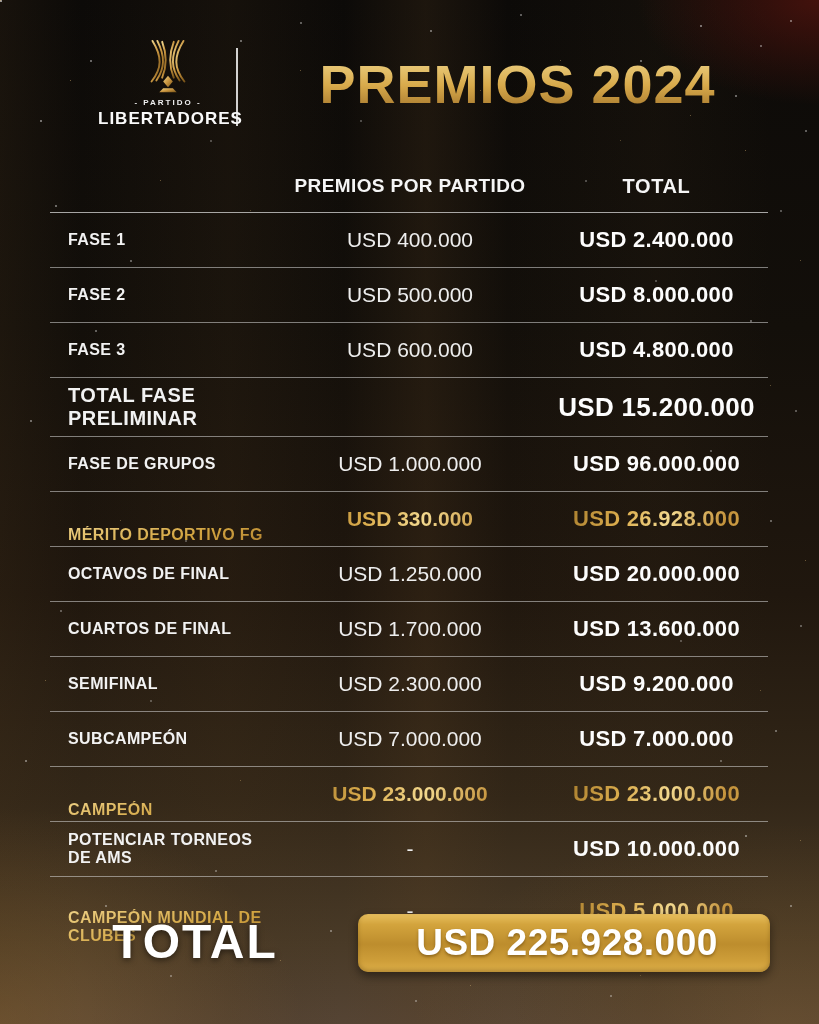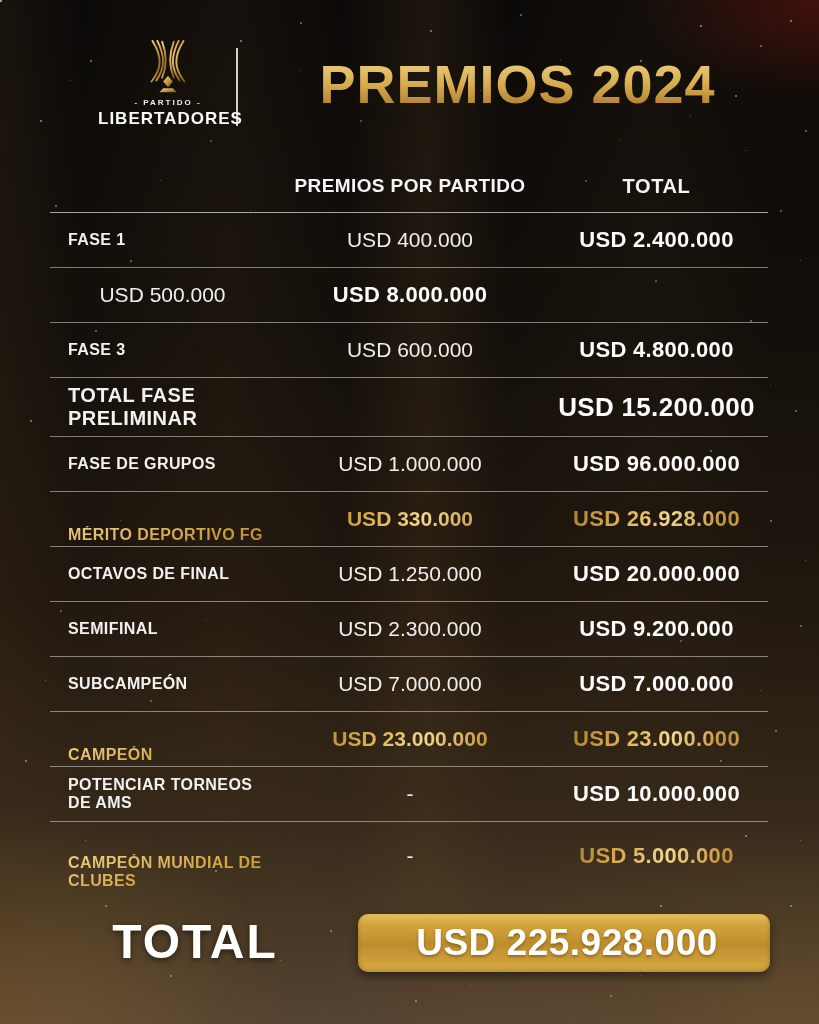--- a/index.html
+++ b/index.html
@@ -166,20 +166,21 @@
       <div class="cell-mid col-head">PREMIOS POR PARTIDO</div>
       <div class="cell-total col-head">TOTAL</div>
     </div>
     <div>
         <div class="t-row style-normal">
       <div class="cell-label">FASE 1</div>
       <div class="cell-mid">USD 400.000</div>
       <div class="cell-total">USD 2.400.000</div>
     </div>
         <div class="t-row style-normal">
+      <div class="cell-label">FASE 2</div>
       <div class="cell-mid">USD 500.000</div>
       <div class="cell-total">USD 8.000.000</div>
     </div>
         <div class="t-row style-normal">
       <div class="cell-label">FASE 3</div>
       <div class="cell-mid">USD 600.000</div>
       <div class="cell-total">USD 4.800.000</div>
     </div>
         <div class="t-row style-subtotal">
       <div class="cell-label">TOTAL FASE PRELIMINAR</div>
@@ -193,20 +194,25 @@
     </div>
         <div class="t-row style-gold">
       <div class="cell-label">MÉRITO DEPORTIVO FG</div>
       <div class="cell-mid">USD 330.000</div>
       <div class="cell-total">USD 26.928.000</div>
     </div>
         <div class="t-row style-normal">
       <div class="cell-label">OCTAVOS DE FINAL</div>
       <div class="cell-mid">USD 1.250.000</div>
       <div class="cell-total">USD 20.000.000</div>
+    </div>
+        <div class="t-row style-normal">
+      <div class="cell-label">CUARTOS DE FINAL</div>
+      <div class="cell-mid">USD 1.700.000</div>
+      <div class="cell-total">USD 13.600.000</div>
     </div>
         <div class="t-row style-normal">
       <div class="cell-label">SEMIFINAL</div>
       <div class="cell-mid">USD 2.300.000</div>
       <div class="cell-total">USD 9.200.000</div>
     </div>
         <div class="t-row style-normal">
       <div class="cell-label">SUBCAMPEÓN</div>
       <div class="cell-mid">USD 7.000.000</div>
       <div class="cell-total">USD 7.000.000</div>

